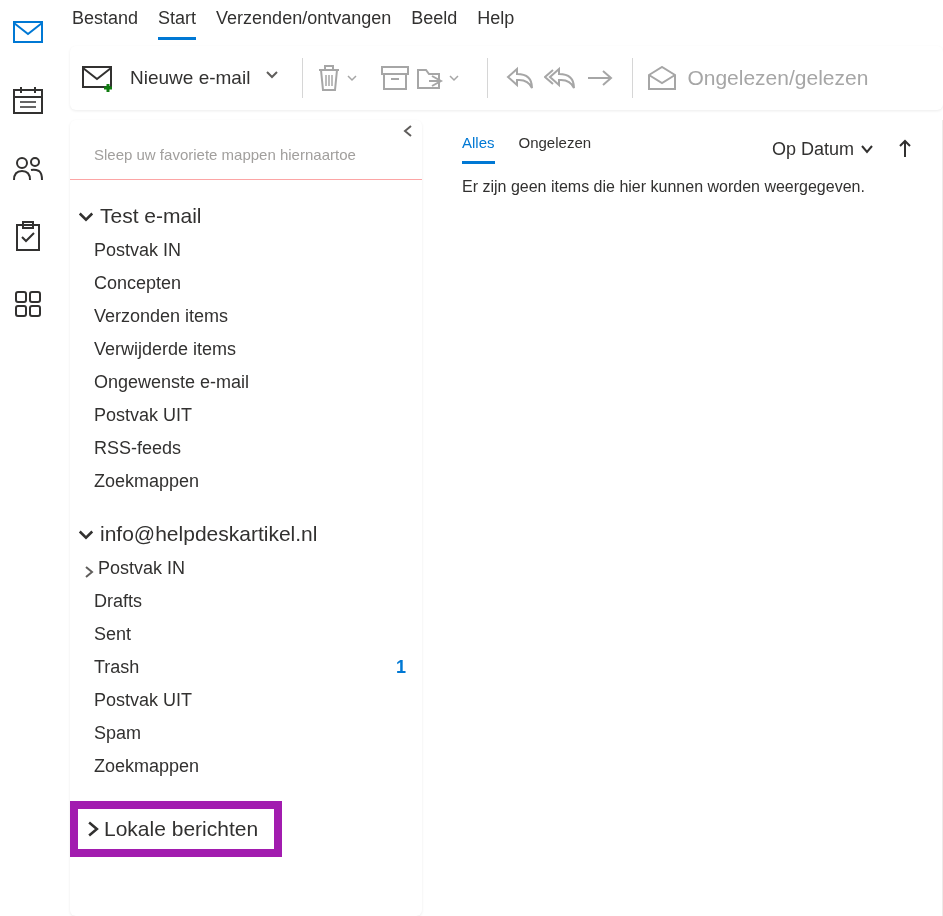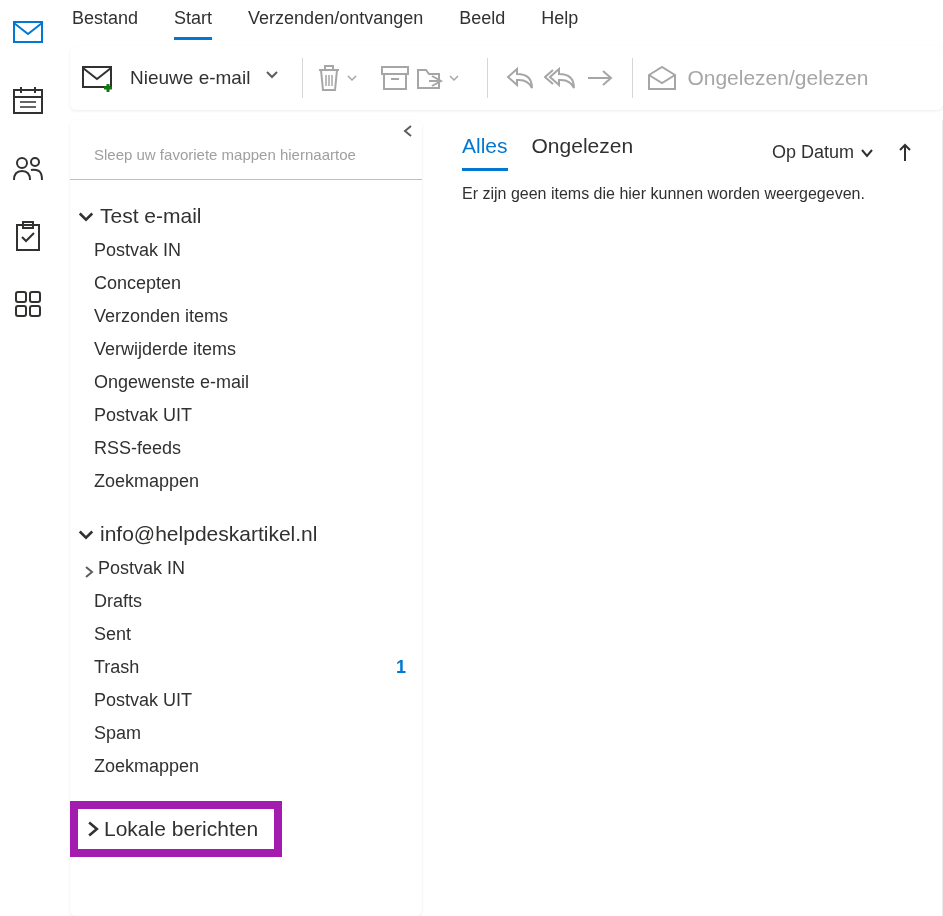--- a/index.html
+++ b/index.html
@@ -4,21 +4,21 @@
   <style>
     * { box-sizing: border-box; margin: 0; padding: 0; font-family: "Segoe UI", Arial, sans-serif; }
     body { width: 943px; height: 916px; background: #ffffff; color: #323130; overflow: hidden; display: flex; }
 
     .nav-rail { width: 56px; background: #ffffff; display: flex; flex-direction: column; align-items: center; padding-top: 16px; gap: 36px; flex-shrink: 0; }
     .nav-rail .rail-btn { width: 32px; height: 32px; display: flex; align-items: center; justify-content: center; cursor: pointer; color: #0078d4; }
     .nav-rail .rail-btn.grey { color: #323130; }
 
     .main { flex: 1; display: flex; flex-direction: column; }
 
-    .menu-bar { display: flex; gap: 36px; padding: 8px 16px 0 16px; height: 42px; align-items: flex-start; font-size: 18px; color: #323130; }
+    .menu-bar { display: flex; gap: 20px; padding: 8px 16px 0 16px; height: 42px; align-items: flex-start; font-size: 18px; color: #323130; }
     .menu-item { cursor: pointer; padding-bottom: 8px; }
     .menu-item.active { border-bottom: 3px solid #0078d4; }
 
     .toolbar { margin: 4px 0 0 14px; background: #ffffff; border-radius: 6px; box-shadow: 0 1px 3px rgba(0,0,0,0.08); display: flex; align-items: center; padding: 8px 12px; height: 64px; gap: 4px; }
     .toolbar .new-mail { display: flex; align-items: center; gap: 16px; font-size: 19px; cursor: pointer; padding-right: 8px; }
     .toolbar .new-mail .envelope { position: relative; width: 32px; height: 24px; }
     .toolbar .arrow-down { width: 14px; height: 14px; display: inline-block; }
     .toolbar .sep { width: 1px; height: 40px; background: #d6d6d6; margin: 0 10px; }
     .toolbar .tool { width: 36px; height: 36px; display: flex; align-items: center; justify-content: center; cursor: pointer; color: #a6a6a6; }
     .toolbar .tool.withchev { width: 56px; justify-content: flex-start; gap: 6px; }
@@ -35,21 +35,21 @@
     .acct { display: flex; align-items: center; gap: 4px; padding: 6px 0 6px 6px; font-size: 21px; cursor: pointer; }
     .acct svg { width: 20px; height: 20px; }
     .folder { display: flex; align-items: center; justify-content: space-between; padding: 6px 16px 6px 24px; font-size: 18px; cursor: pointer; }
     .folder .label-wrap { display: flex; align-items: flex-end; gap: 2px; }
     .folder .count { color: #0078d4; font-weight: 700; }
 
     .local-highlight { border: 8px solid #a21caf; margin: 18px 10px 0 0; padding: 8px 6px; display: flex; align-items: center; gap: 2px; font-size: 21px; width: 212px; }
 
     .list-pane { flex: 1; margin-left: 20px; border-right: 1px solid #edebe9; padding: 14px 0 0 0; }
     .list-header { display: flex; align-items: center; justify-content: space-between; padding: 0 30px 0 20px; }
-    .tabs { display: flex; gap: 24px; font-size: 21px; }
+    .tabs { display: flex; gap: 24px; font-size: 15px; }
     .tab { cursor: pointer; padding-bottom: 10px; }
     .tab.active { color: #0078d4; border-bottom: 3px solid #0078d4; }
     .sort { display: flex; align-items: center; gap: 24px; font-size: 18px; cursor: pointer; color: #323130; }
     .empty-msg { padding: 14px 0 0 20px; font-size: 16px; color: #323130; }
 
     svg { display: block; }
   </style>
 </head>
 <body>
 

